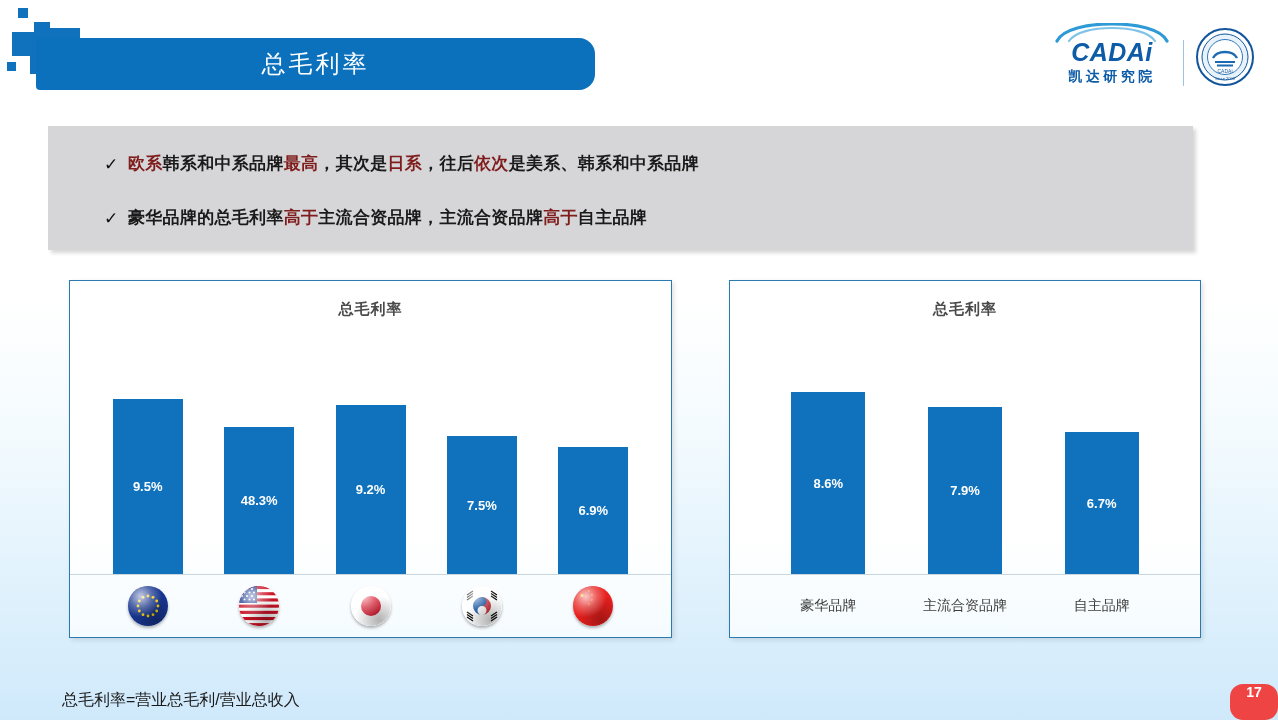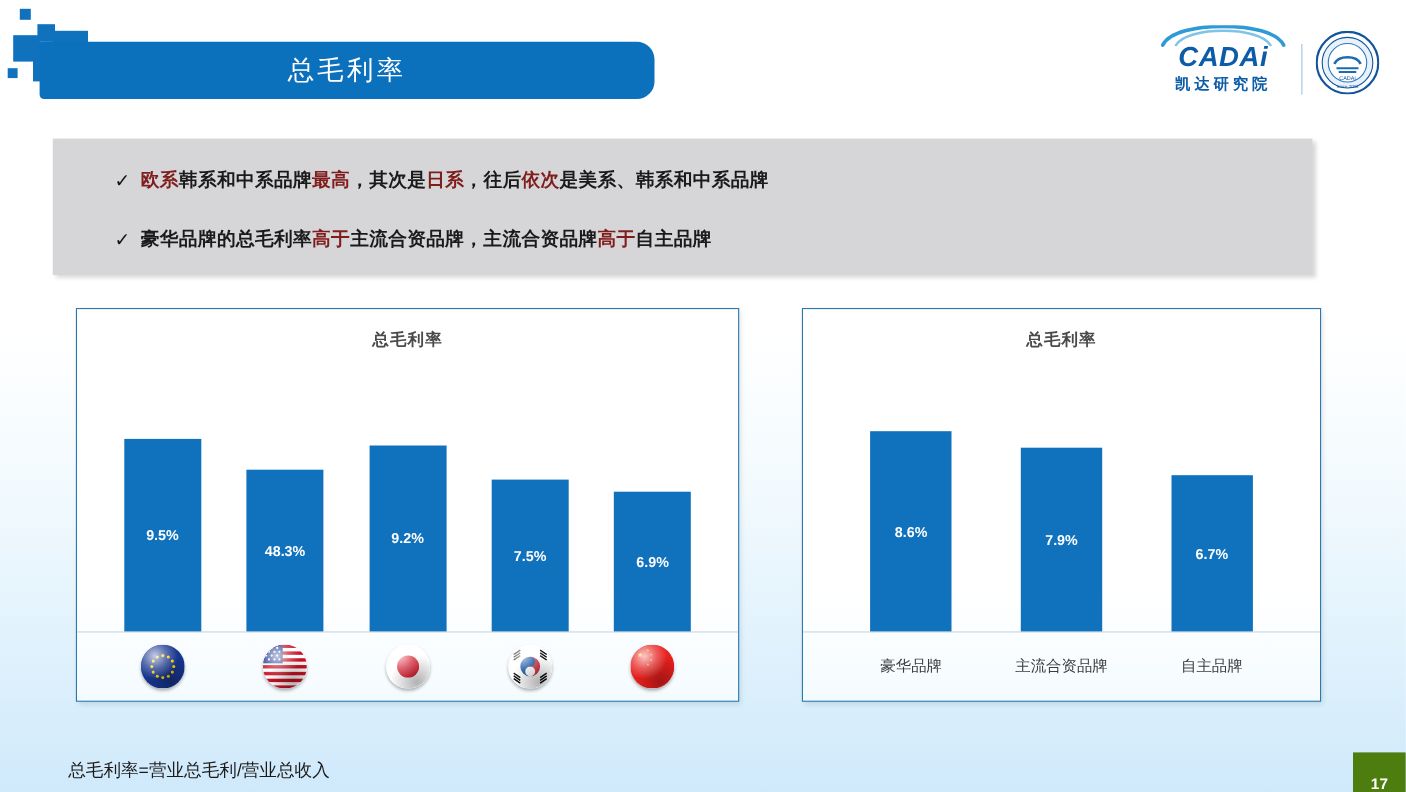--- a/index.html
+++ b/index.html
@@ -164,22 +164,22 @@
   .flag svg { display: block; }
 
   
   .footnote {
     position: absolute; left: 62px; top: 658px;
     font-size: 16px; color: #1a1a1a; margin-top: 32px;
   }
   .pagebox {
     position: absolute; right: 0; bottom: 0;
     width: 48px; height: 36px;
-    background: #4d7c0f;
-    display: flex; align-items: flex-end; justify-content: center;
+    background: #ef4444;
+    display: flex; align-items: flex-start; justify-content: center; border-radius: 13px;
   }
   .pagebox .num { color: #ffffff; font-size: 14px; font-weight: 700; }
 </style>
 </head>
 <body>
 
 <div class="deco">
   <i class="sq1"></i>
   <i class="sq2"></i>
   <i class="sq3"></i>

